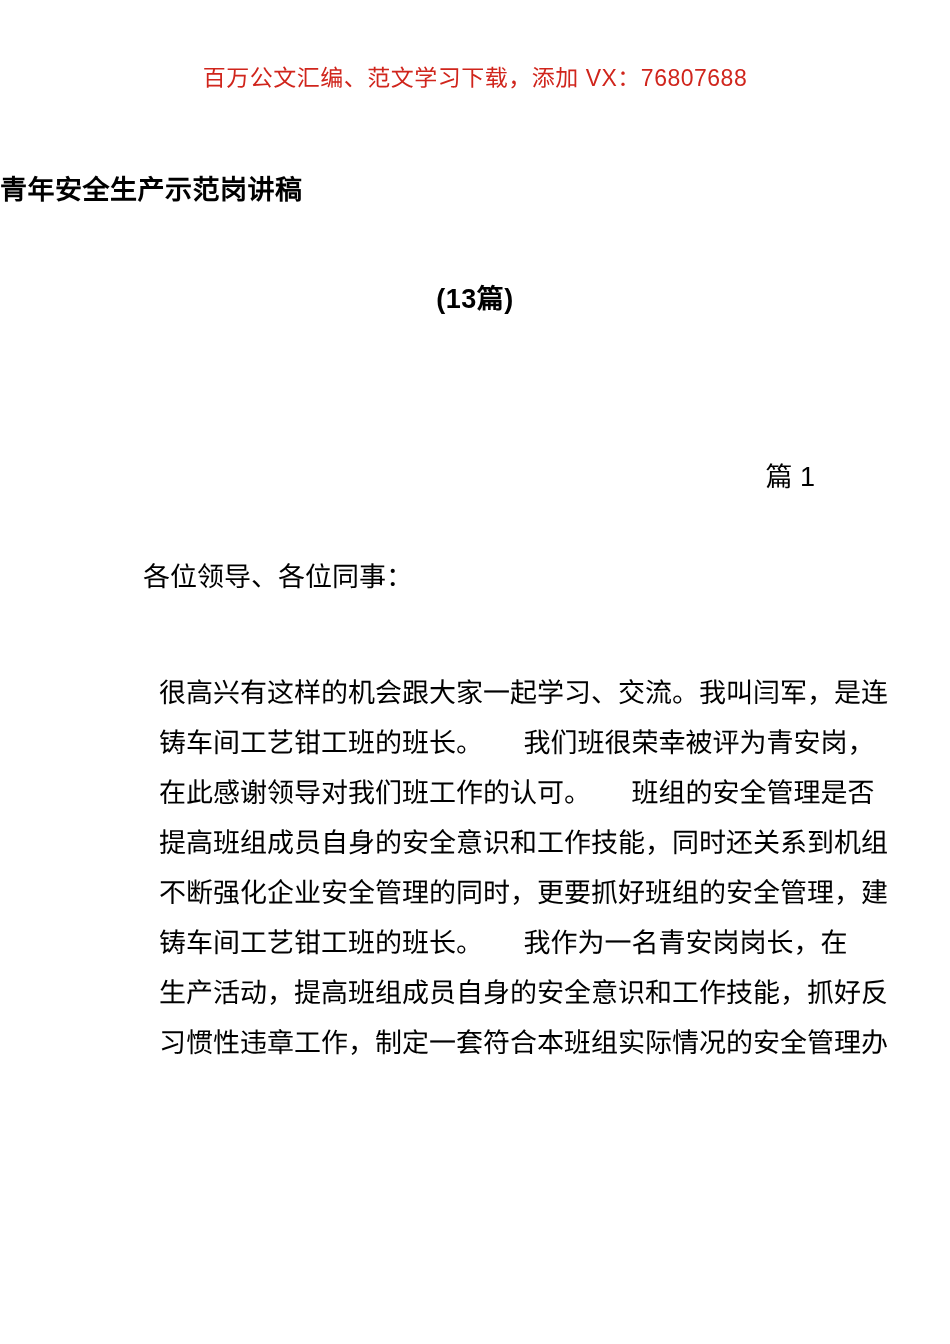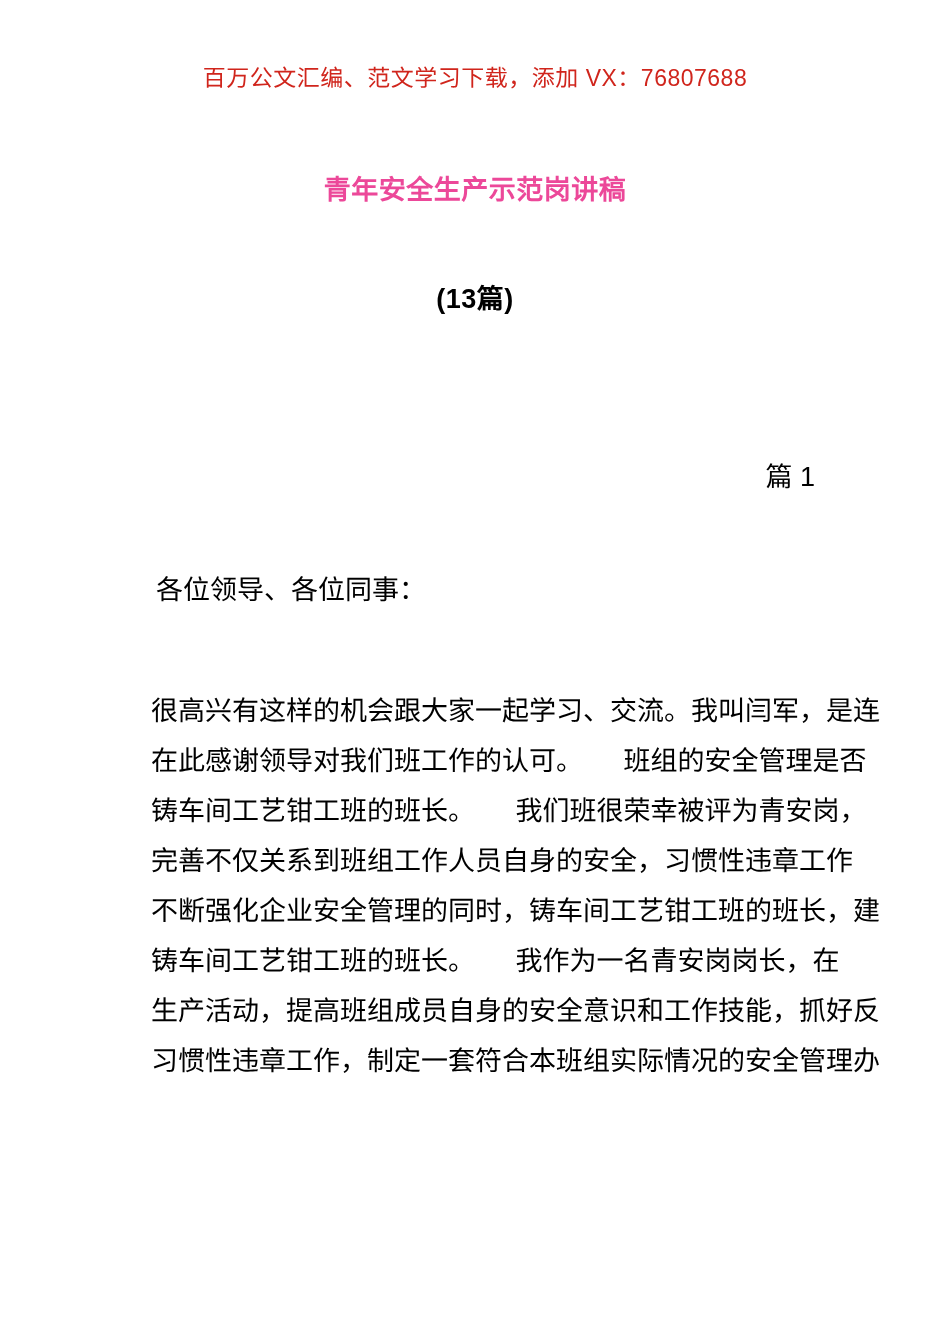--- a/index.html
+++ b/index.html
@@ -37,25 +37,24 @@
     letter-spacing: 0.5px;
     white-space: nowrap;
   }
 
   
   .doc-title {
     position: absolute;
     top: 152px;
     left: 0;
     width: 950px;
-    text-align: center;
     font-size: 27px;
     line-height: 40px;
     font-weight: 700;
-    color: #ec4899;
+    color: #000000;
     letter-spacing: 0.5px;
   }
   .doc-subtitle {
     position: absolute;
     top: 279px;
     left: 0;
     width: 950px;
     text-align: center;
     font-size: 27px;
     line-height: 40px;
@@ -81,29 +80,29 @@
     text-align: right;
   }
   .spacer-line {
     height: 50px;
   }
   .salutation {
     font-size: 27px;
     line-height: 50px;
     font-weight: 400;
     color: #000000;
-    margin: 13px;
+    margin: 0;
     height: 50px;
   }
   .body-paragraph {
     font-size: 27px;
     line-height: 50px;
     font-weight: 400;
     color: #000000;
-    margin: 8px;
+    margin: 16px;
     text-align: justify;
     text-justify: inter-ideograph;
     word-break: break-all;
     letter-spacing: 0;
   }
   .body-paragraph .ln {
     display: block;
     white-space: pre;
   }
 </style>
@@ -123,24 +122,24 @@
     <div class="section-label">篇 1</div>
 
     <div class="spacer-line"></div>
 
     <div class="salutation">各位领导、各位同事：</div>
 
     <div class="spacer-line"></div>
 
     <div class="body-paragraph" id="body-paragraph">
         <span class="ln">很高兴有这样的机会跟大家一起学习、交流。我叫闫军，是连</span>
+        <span class="ln">铸车间工艺钳工班的班长。　　我们班很荣幸被评为青安岗，</span>
         <span class="ln">在此感谢领导对我们班工作的认可。　　班组的安全管理是否</span>
-        <span class="ln">铸车间工艺钳工班的班长。　　我们班很荣幸被评为青安岗，</span>
-        <span class="ln">完善不仅关系到班组工作人员自身的安全，习惯性违章工作</span>
-        <span class="ln">不断强化企业安全管理的同时，铸车间工艺钳工班的班长，建</span>
+        <span class="ln">提高班组成员自身的安全意识和工作技能，同时还关系到机组</span>
+        <span class="ln">不断强化企业安全管理的同时，更要抓好班组的安全管理，建</span>
         <span class="ln">铸车间工艺钳工班的班长。　　我作为一名青安岗岗长，在</span>
         <span class="ln">生产活动，提高班组成员自身的安全意识和工作技能，抓好反</span>
         <span class="ln">习惯性违章工作，制定一套符合本班组实际情况的安全管理办</span>
       </div>
 
   </div>
 
 </div>
 
 </body></html>

